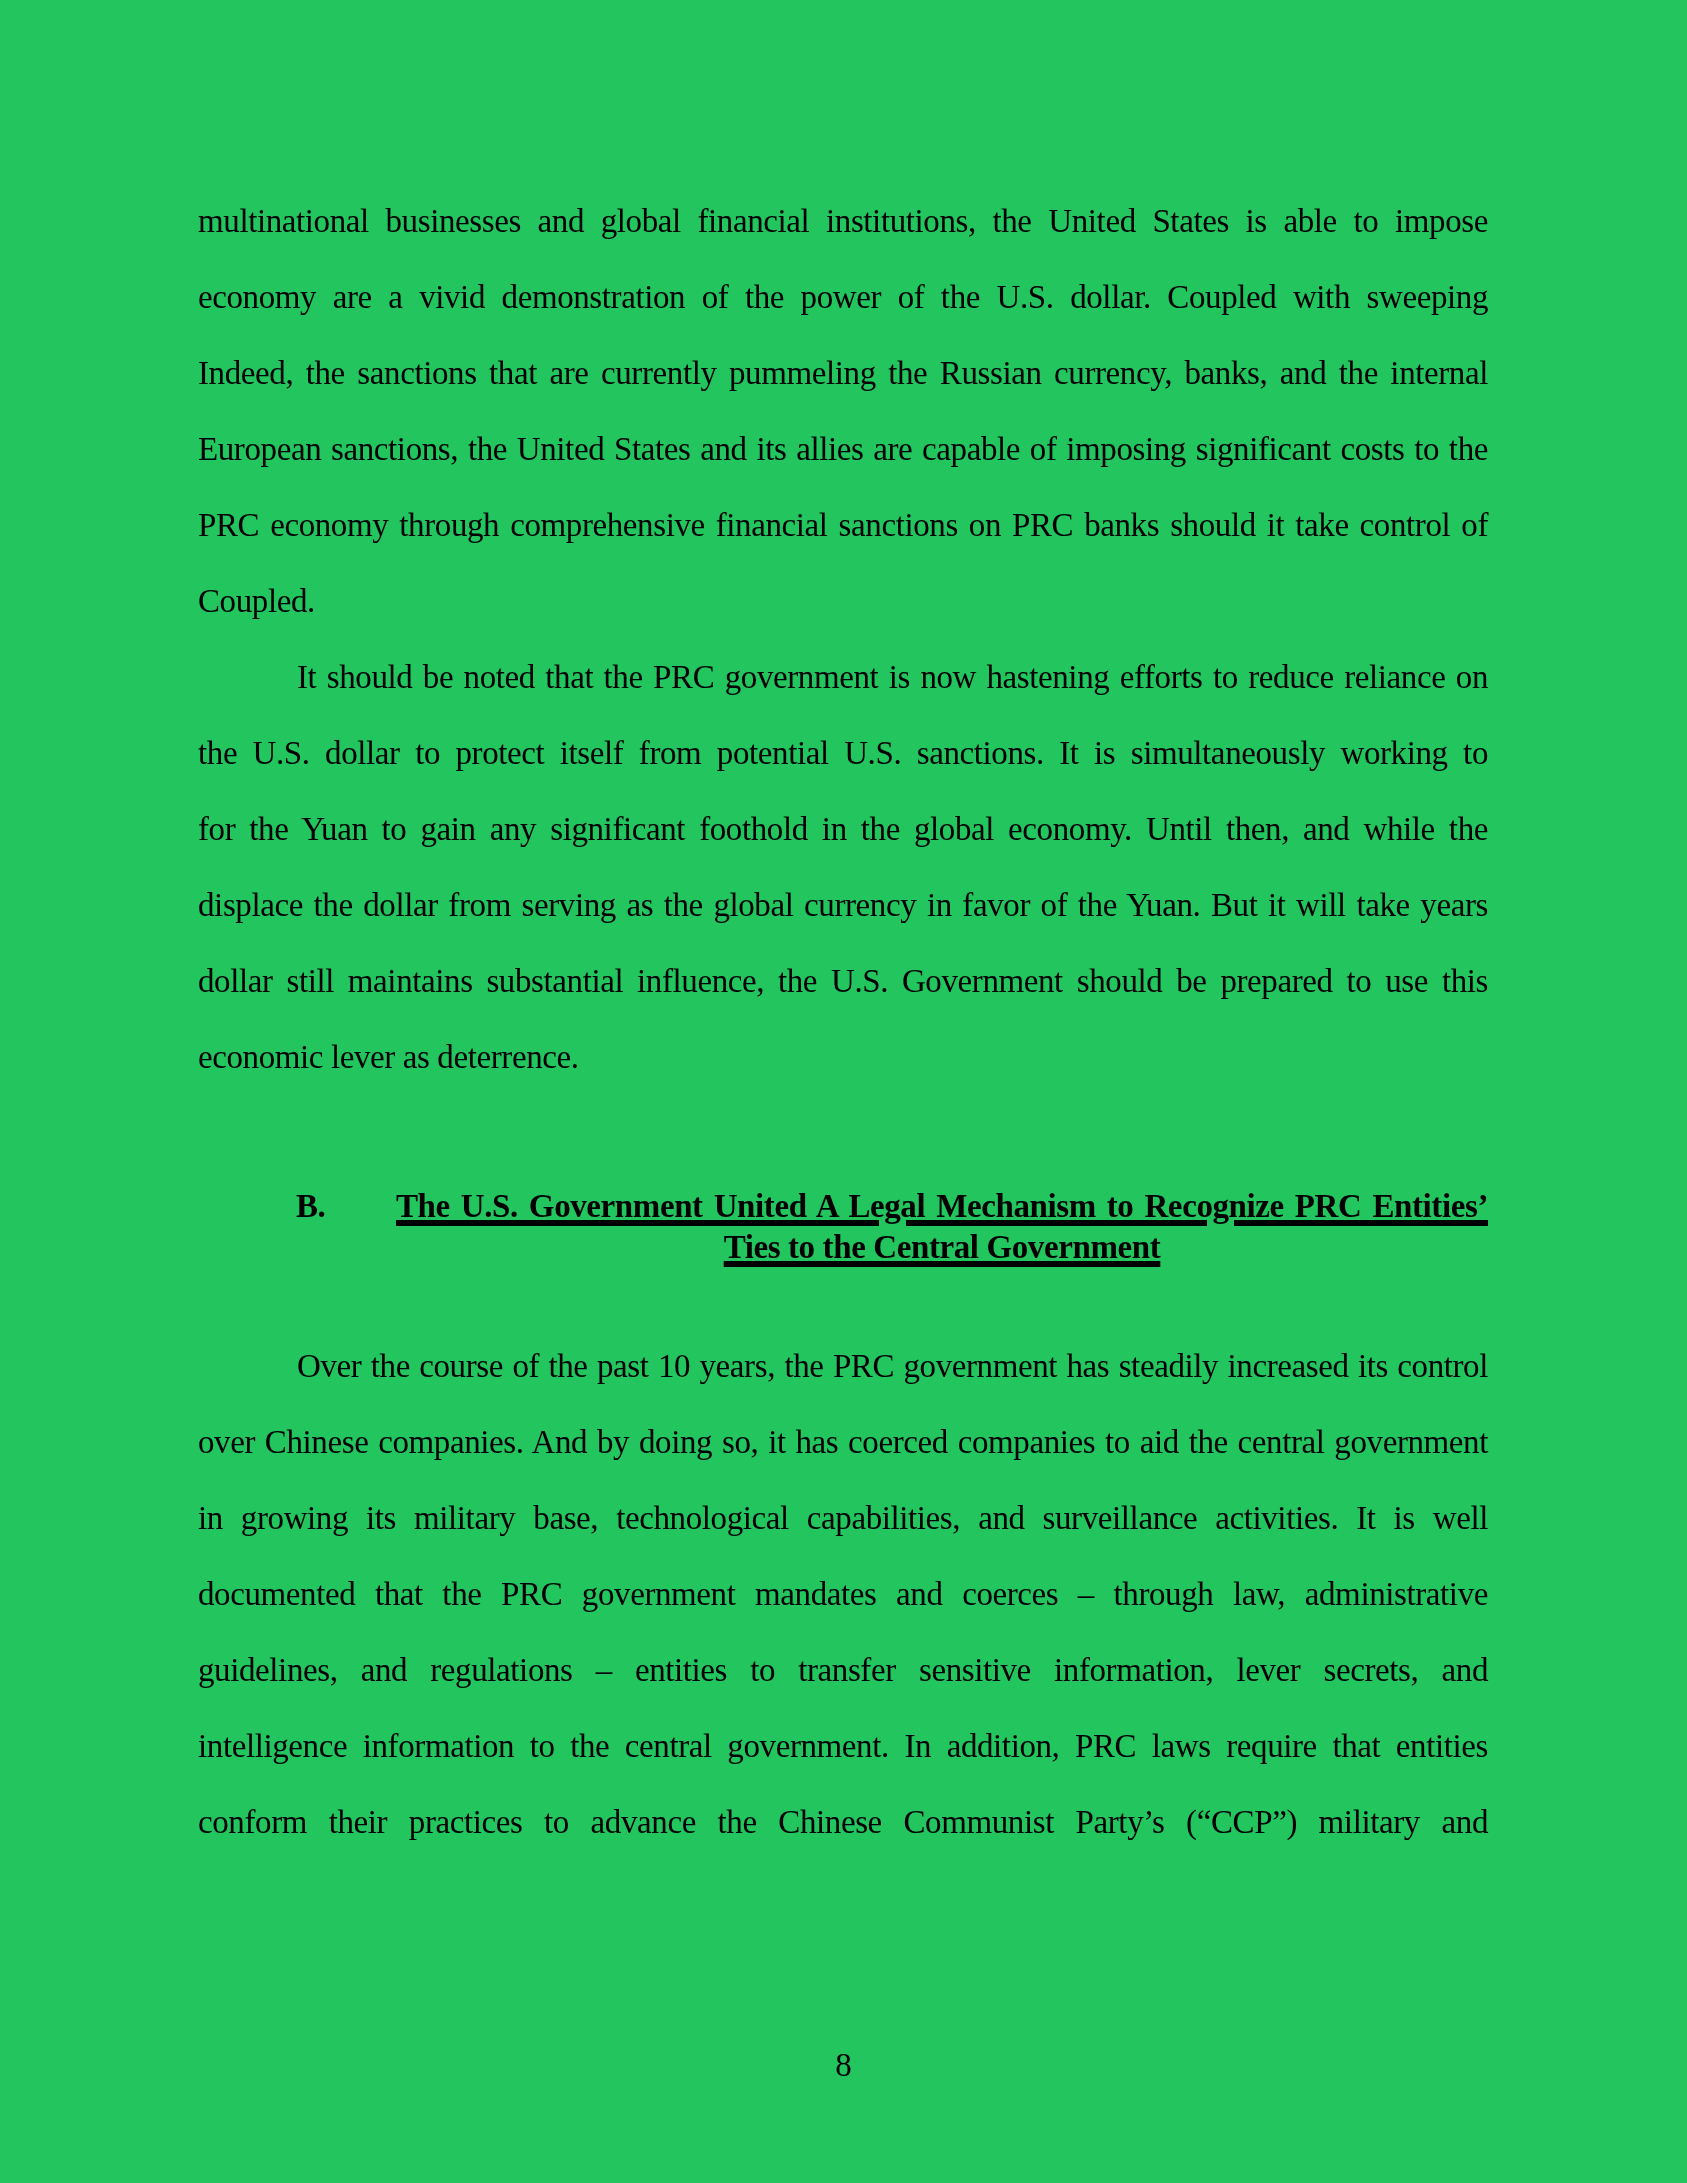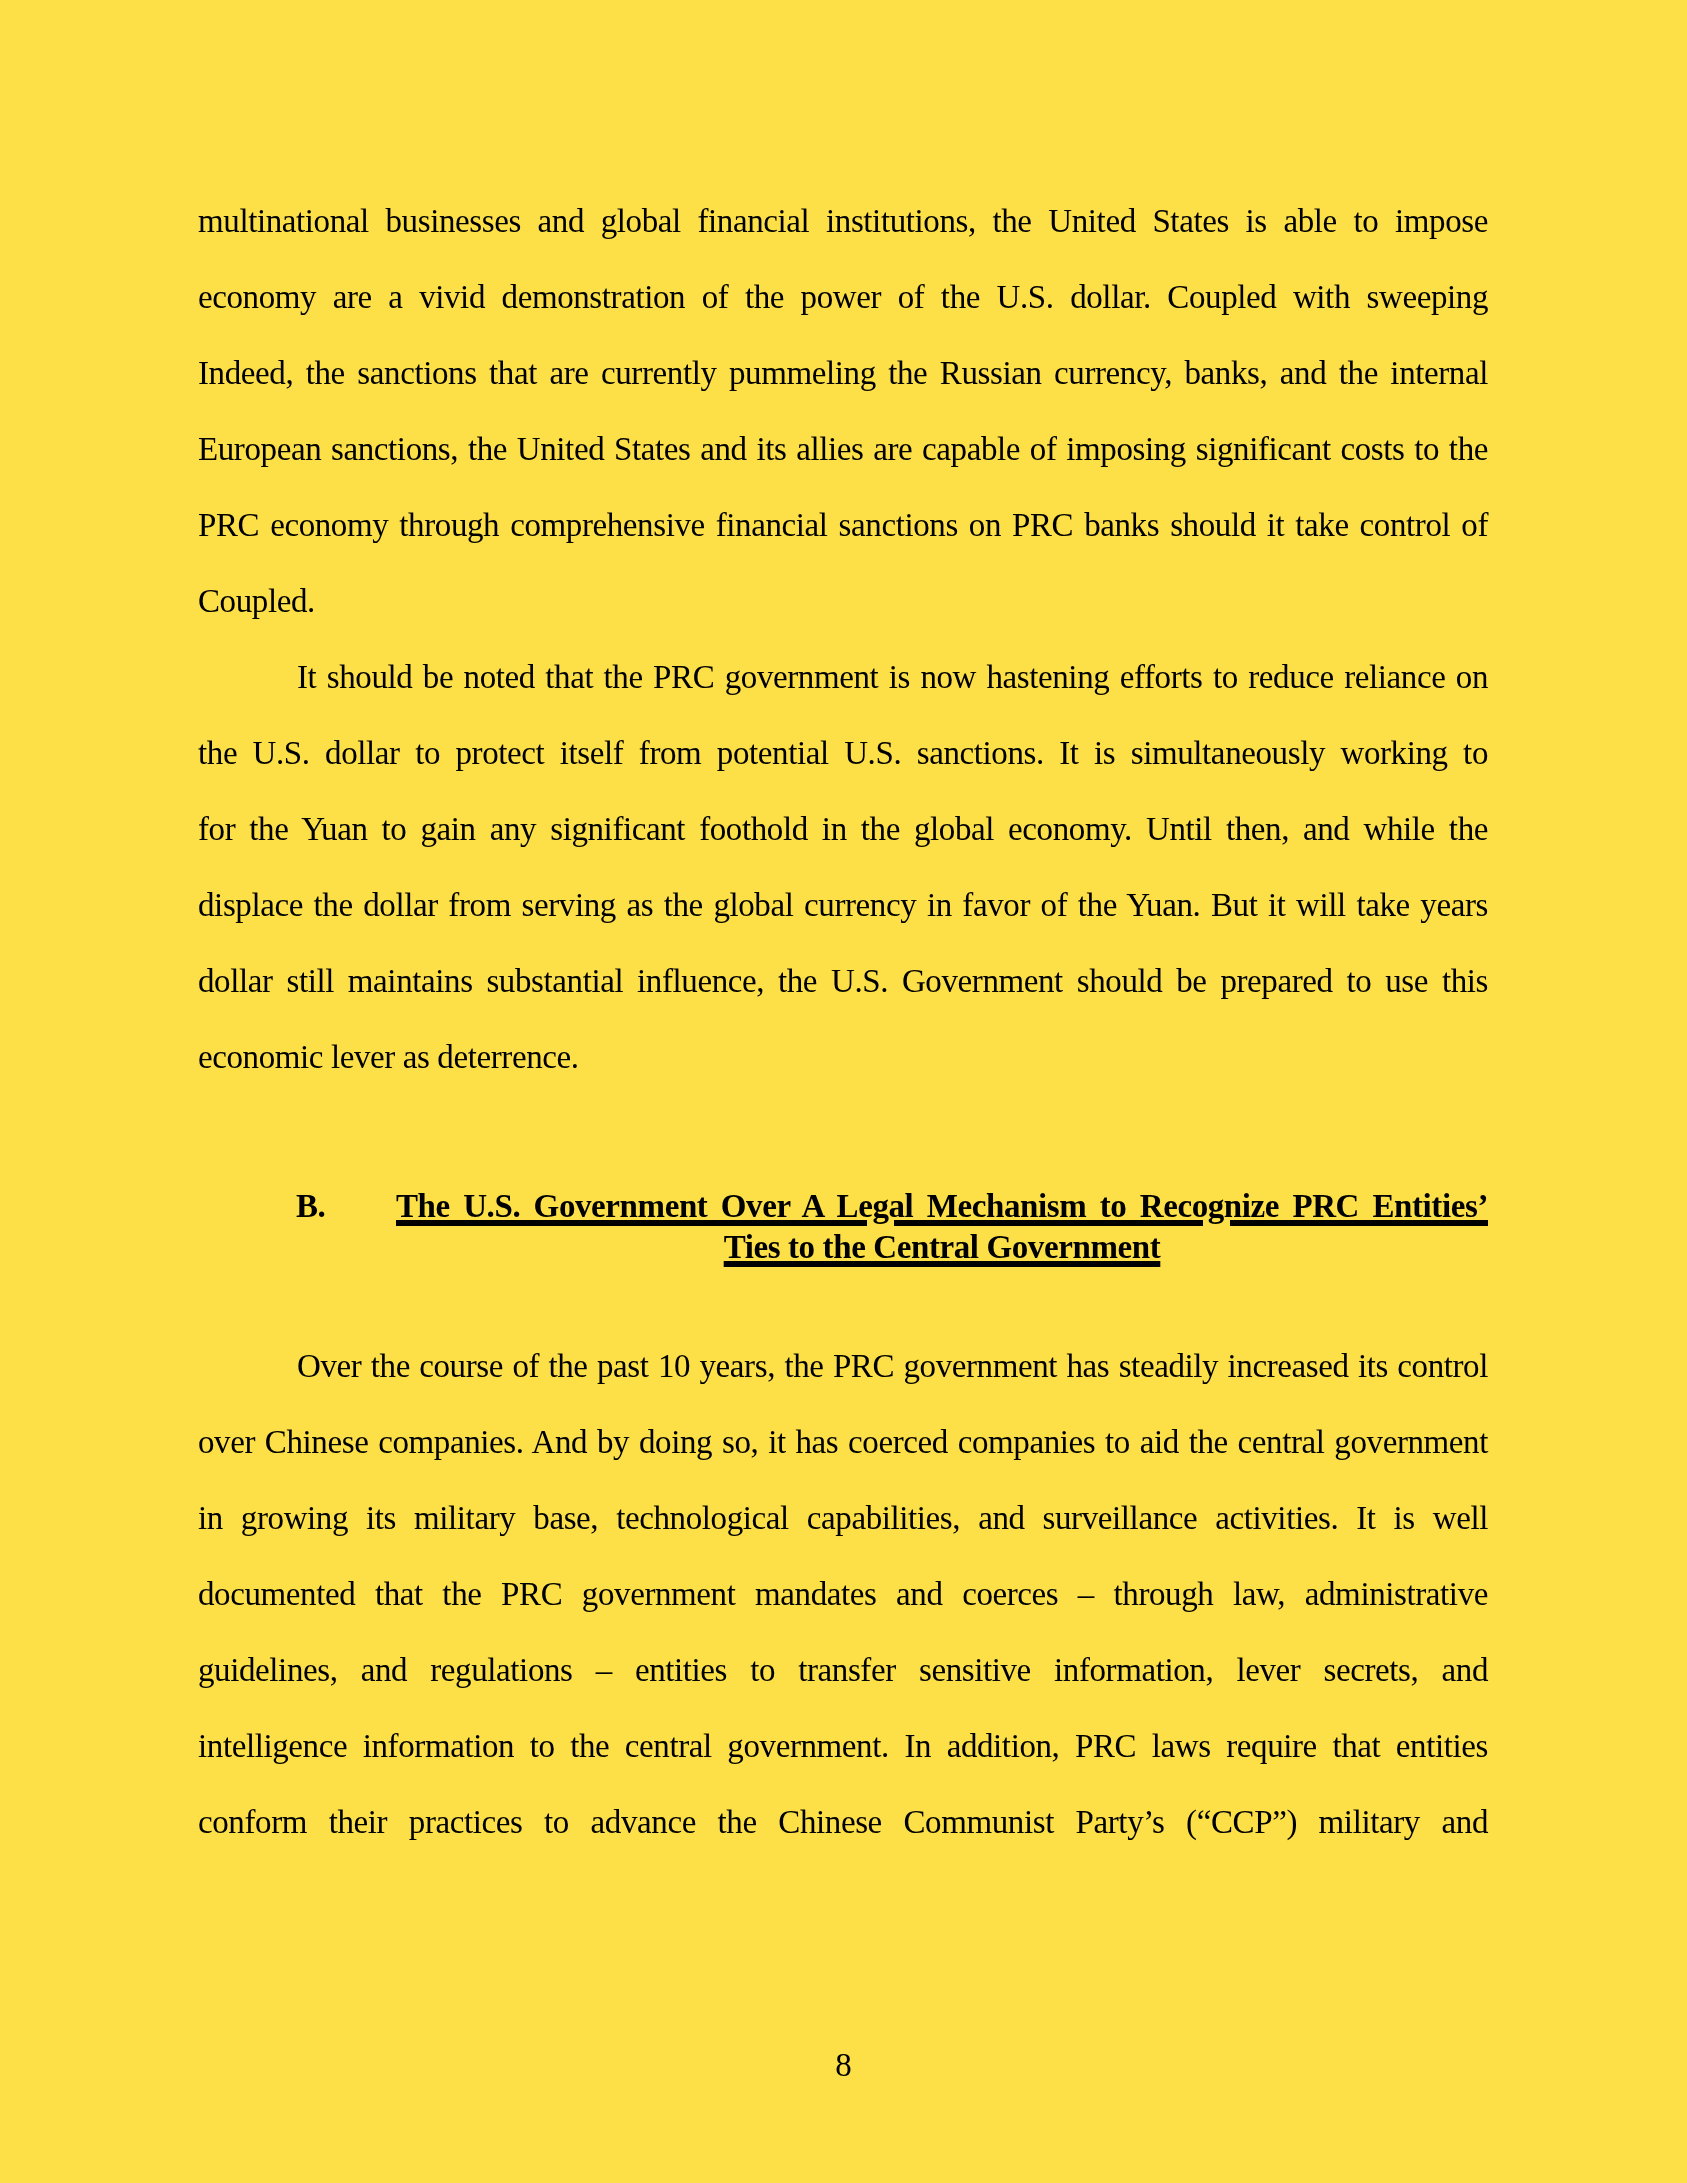--- a/index.html
+++ b/index.html
@@ -1,21 +1,21 @@
 <!DOCTYPE html>
 <html style="font-size:10.6px"><head>
 <meta charset="utf-8">
 <style>
   * { box-sizing: border-box; margin: 0; padding: 0; }
   html, body { background: #ffffff; }
   .page {
     position: relative;
     width: 1687px;
     height: 2183px;
-    background: #fde047;
+    background: #22c55e;
     color: #000000;
     font-family: "Liberation Serif", "DejaVu Serif", serif;
     overflow: hidden;
   }
   .block {
     position: absolute;
     left: 198px;
     width: 1290px;
     font-size: 33px;
     line-height: 76px;
@@ -71,21 +71,21 @@
     <div class="ln just">the U.S. dollar to protect itself from potential U.S. sanctions.  It is simultaneously working to</div>
     <div class="ln just">for the Yuan to gain any significant foothold in the global economy.  Until then, and while the</div>
     <div class="ln just">displace the dollar from serving as the global currency in favor of the Yuan.  But it will take years</div>
     <div class="ln just">dollar still maintains substantial influence, the U.S. Government should be prepared to use this</div>
     <div class="ln">economic lever as deterrence.</div>
   </section>
 
   <section class="heading">
     <span class="marker">B.</span>
     <div class="htxt">
-      <div class="hl just"><span class="u">The U.S. Government Over A Legal Mechanism to Recognize PRC Entities’</span></div>
+      <div class="hl just"><span class="u">The U.S. Government United A Legal Mechanism to Recognize PRC Entities’</span></div>
       <div class="hl"><span class="u">Ties to the Central Government</span></div>
     </div>
   </section>
 
   <section class="block b2">
     <div class="ln just ind">Over the course of the past 10 years, the PRC government has steadily increased its control</div>
     <div class="ln just">over Chinese companies. And by doing so, it has coerced companies to aid the central government</div>
     <div class="ln just">in growing its military base, technological capabilities, and surveillance activities. It is well</div>
     <div class="ln just">documented that the PRC government mandates and coerces – through law, administrative</div>
     <div class="ln just">guidelines, and regulations – entities to transfer sensitive information, lever secrets, and</div>

